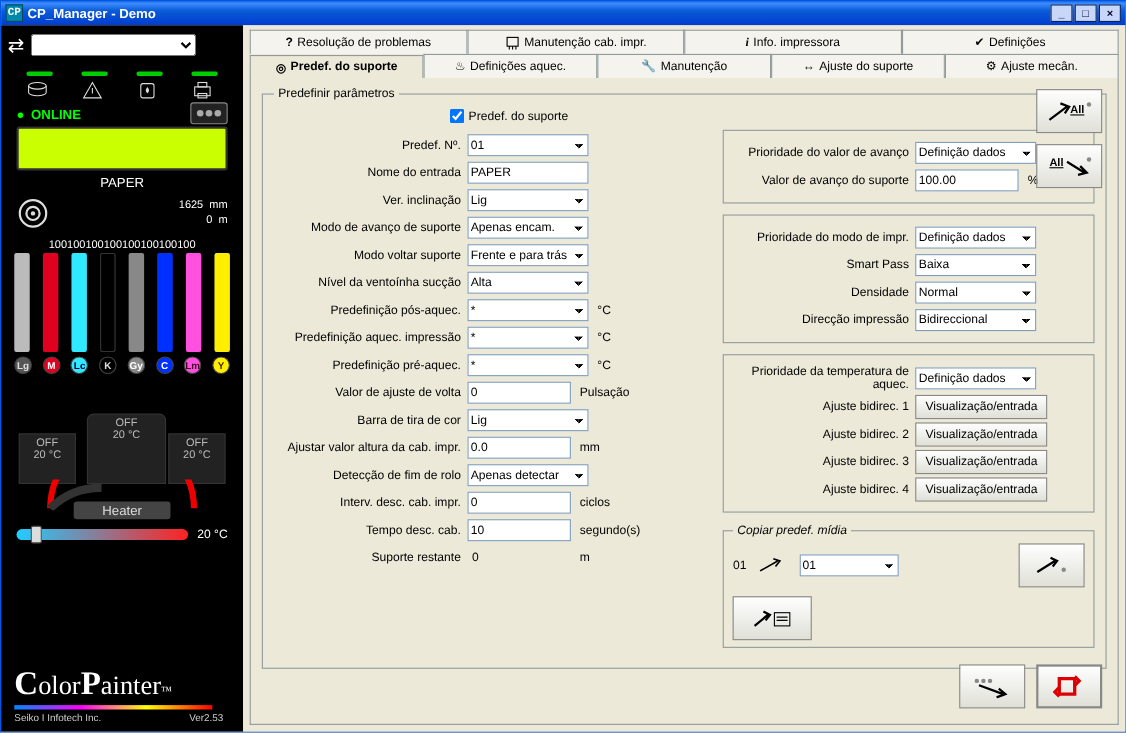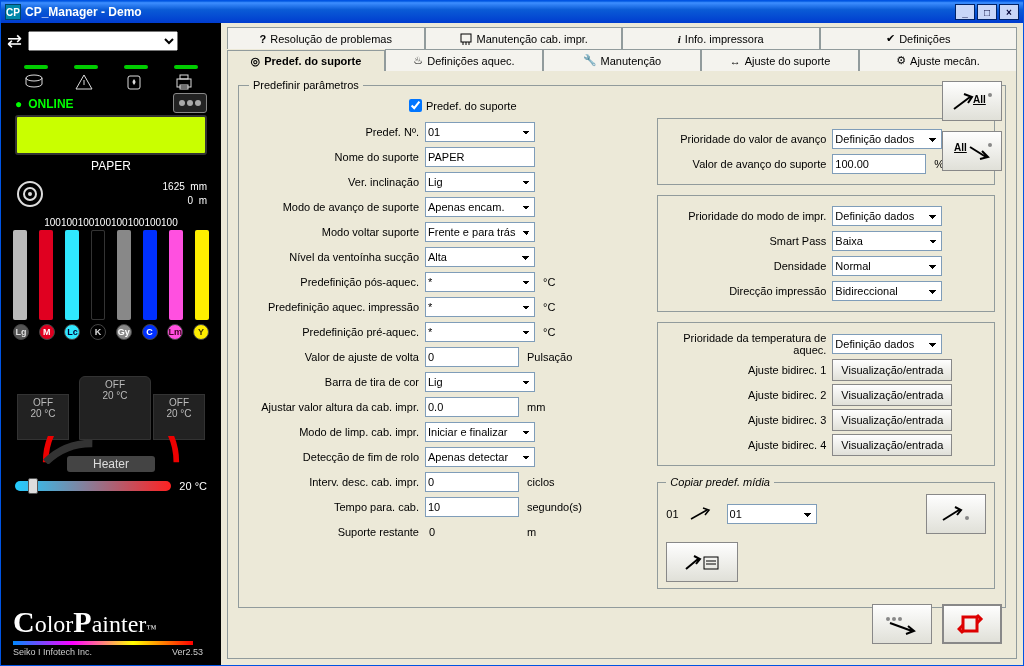--- a/index.html
+++ b/index.html
@@ -1,19 +1,19 @@
 <!DOCTYPE html>
 <html><head>
 <meta charset="utf-8">
 <style>
   * { box-sizing: border-box; margin: 0; padding: 0; }
   body { font-family: Tahoma, Arial, sans-serif; font-size: 11px; background:#3a6ea5; overflow:hidden;}
   .window { width:1024px; height:666px; background:#ece9d8; border:1px solid #0054e3; position:relative;}
   .titlebar { height:22px; background:linear-gradient(#0a246a,#3a6ea5,#0a246a); background:linear-gradient(to bottom,#0058e0 0%,#3d8eff 8%,#0a5bd6 40%,#003ccf 100%); color:#fff; display:flex; align-items:center; padding:0 4px; font-weight:bold; font-size:12px;}
-  .titlebar .ticon{width:16px;height:16px;margin-right:4px;display:inline-flex;align-items:center;justify-content:center;font-size:10px;background:#08a;border:1px solid #046;}
+  .titlebar .ticon{width:16px;height:16px;margin-right:4px;display:inline-flex;align-items:center;justify-content:center;font-size:10px;background:#08a;border:1px solid #046;font-family:Liberation Mono, monospace;}
   .winbtns{margin-left:auto;display:flex;gap:2px;}
   .winbtn{width:20px;height:16px;background:#c8d6f8;border:1px solid #026;display:flex;align-items:center;justify-content:center;font-size:10px;color:#003;}
   .content{display:flex;height:calc(100% - 22px);}
   
   .left{width:220px;background:#000;color:#fff;padding:8px 6px;display:flex;flex-direction:column;font-size:11px;}
   .left select{width:150px;height:20px;font-size:11px;}
   .leftrow1{display:flex;align-items:center;gap:6px;margin-bottom:8px;}
   .arrows{color:#fff;font-size:18px;line-height:14px;}
   .icons4{display:flex;justify-content:space-around;margin:6px 4px 2px;}
   .ic{color:#e8e8e8;position:relative;}
@@ -293,21 +293,21 @@
             <span>Predef. do suporte</span>
           </div>
 
           <div class="formgrid">
             <div class="colA">
               <div class="frow">
                   <div class="flabel">Predef. Nº.</div>
                   <select class="sel"><option>01</option></select>
                 </div>
               <div class="frow">
-                  <div class="flabel">Nome do suporte</div>
+                  <div class="flabel">Nome do entrada</div>
                   <input class="txt" style="width: 110px;" value="PAPER">
                 </div>
               <div class="frow">
                   <div class="flabel">Ver. inclinação</div>
                   <select class="sel"><option>Lig</option></select>
                 </div>
               <div class="frow">
                   <div class="flabel">Modo de avanço de suporte</div>
                   <select class="sel"><option>Apenas encam.</option></select>
                 </div>
@@ -342,34 +342,30 @@
               <div class="frow">
                   <div class="flabel">Barra de tira de cor</div>
                   <select class="sel"><option>Lig</option></select>
                 </div>
               <div class="frow">
                   <div class="flabel">Ajustar valor altura da cab. impr.</div>
                   <input class="txt" value="0.0" style="">
                   <span class="unit">mm</span>
                 </div>
               <div class="frow">
-                  <div class="flabel">Modo de limp. cab. impr.</div>
-                  <select class="sel"><option>Iniciar e finalizar</option></select>
-                </div>
-              <div class="frow">
                   <div class="flabel">Detecção de fim de rolo</div>
                   <select class="sel"><option>Apenas detectar</option></select>
                 </div>
               <div class="frow">
                   <div class="flabel">Interv. desc. cab. impr.</div>
                   <input class="txt" value="0" style="">
                   <span class="unit">ciclos</span>
                 </div>
               <div class="frow">
-                  <div class="flabel">Tempo para. cab.</div>
+                  <div class="flabel">Tempo desc. cab.</div>
                   <input class="txt" value="10" style="">
                   <span class="unit">segundo(s)</span>
                 </div>
               <div class="frow">
                   <div class="flabel">Suporte restante</div>
                   <span style="width:94px;display:inline-block;padding-left:4px">0</span>
                   <span class="unit">m</span>
                 </div>
             </div>
 

